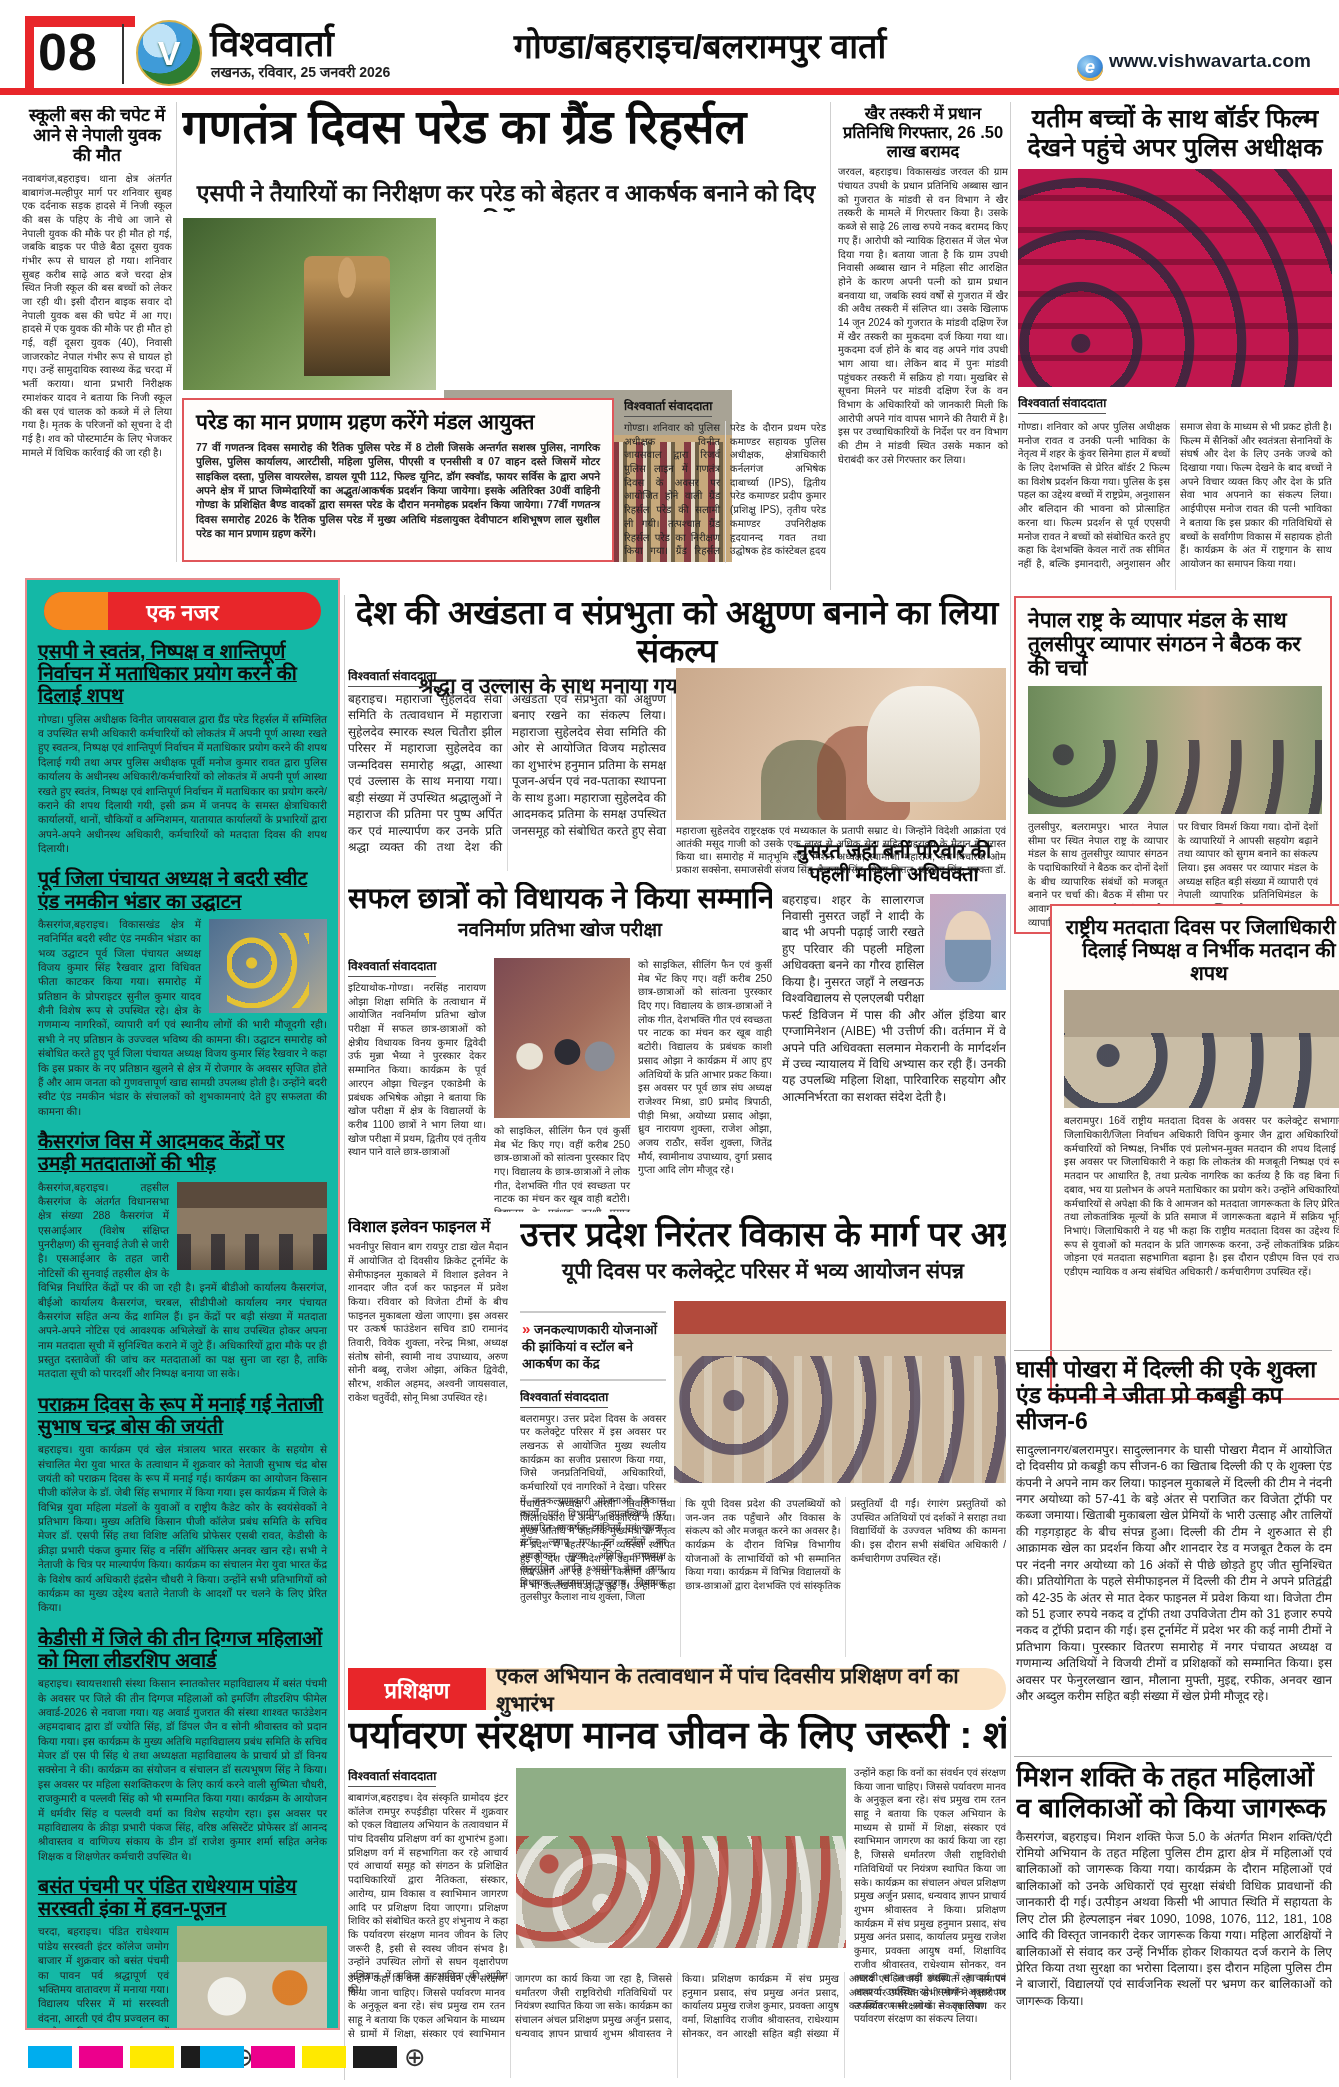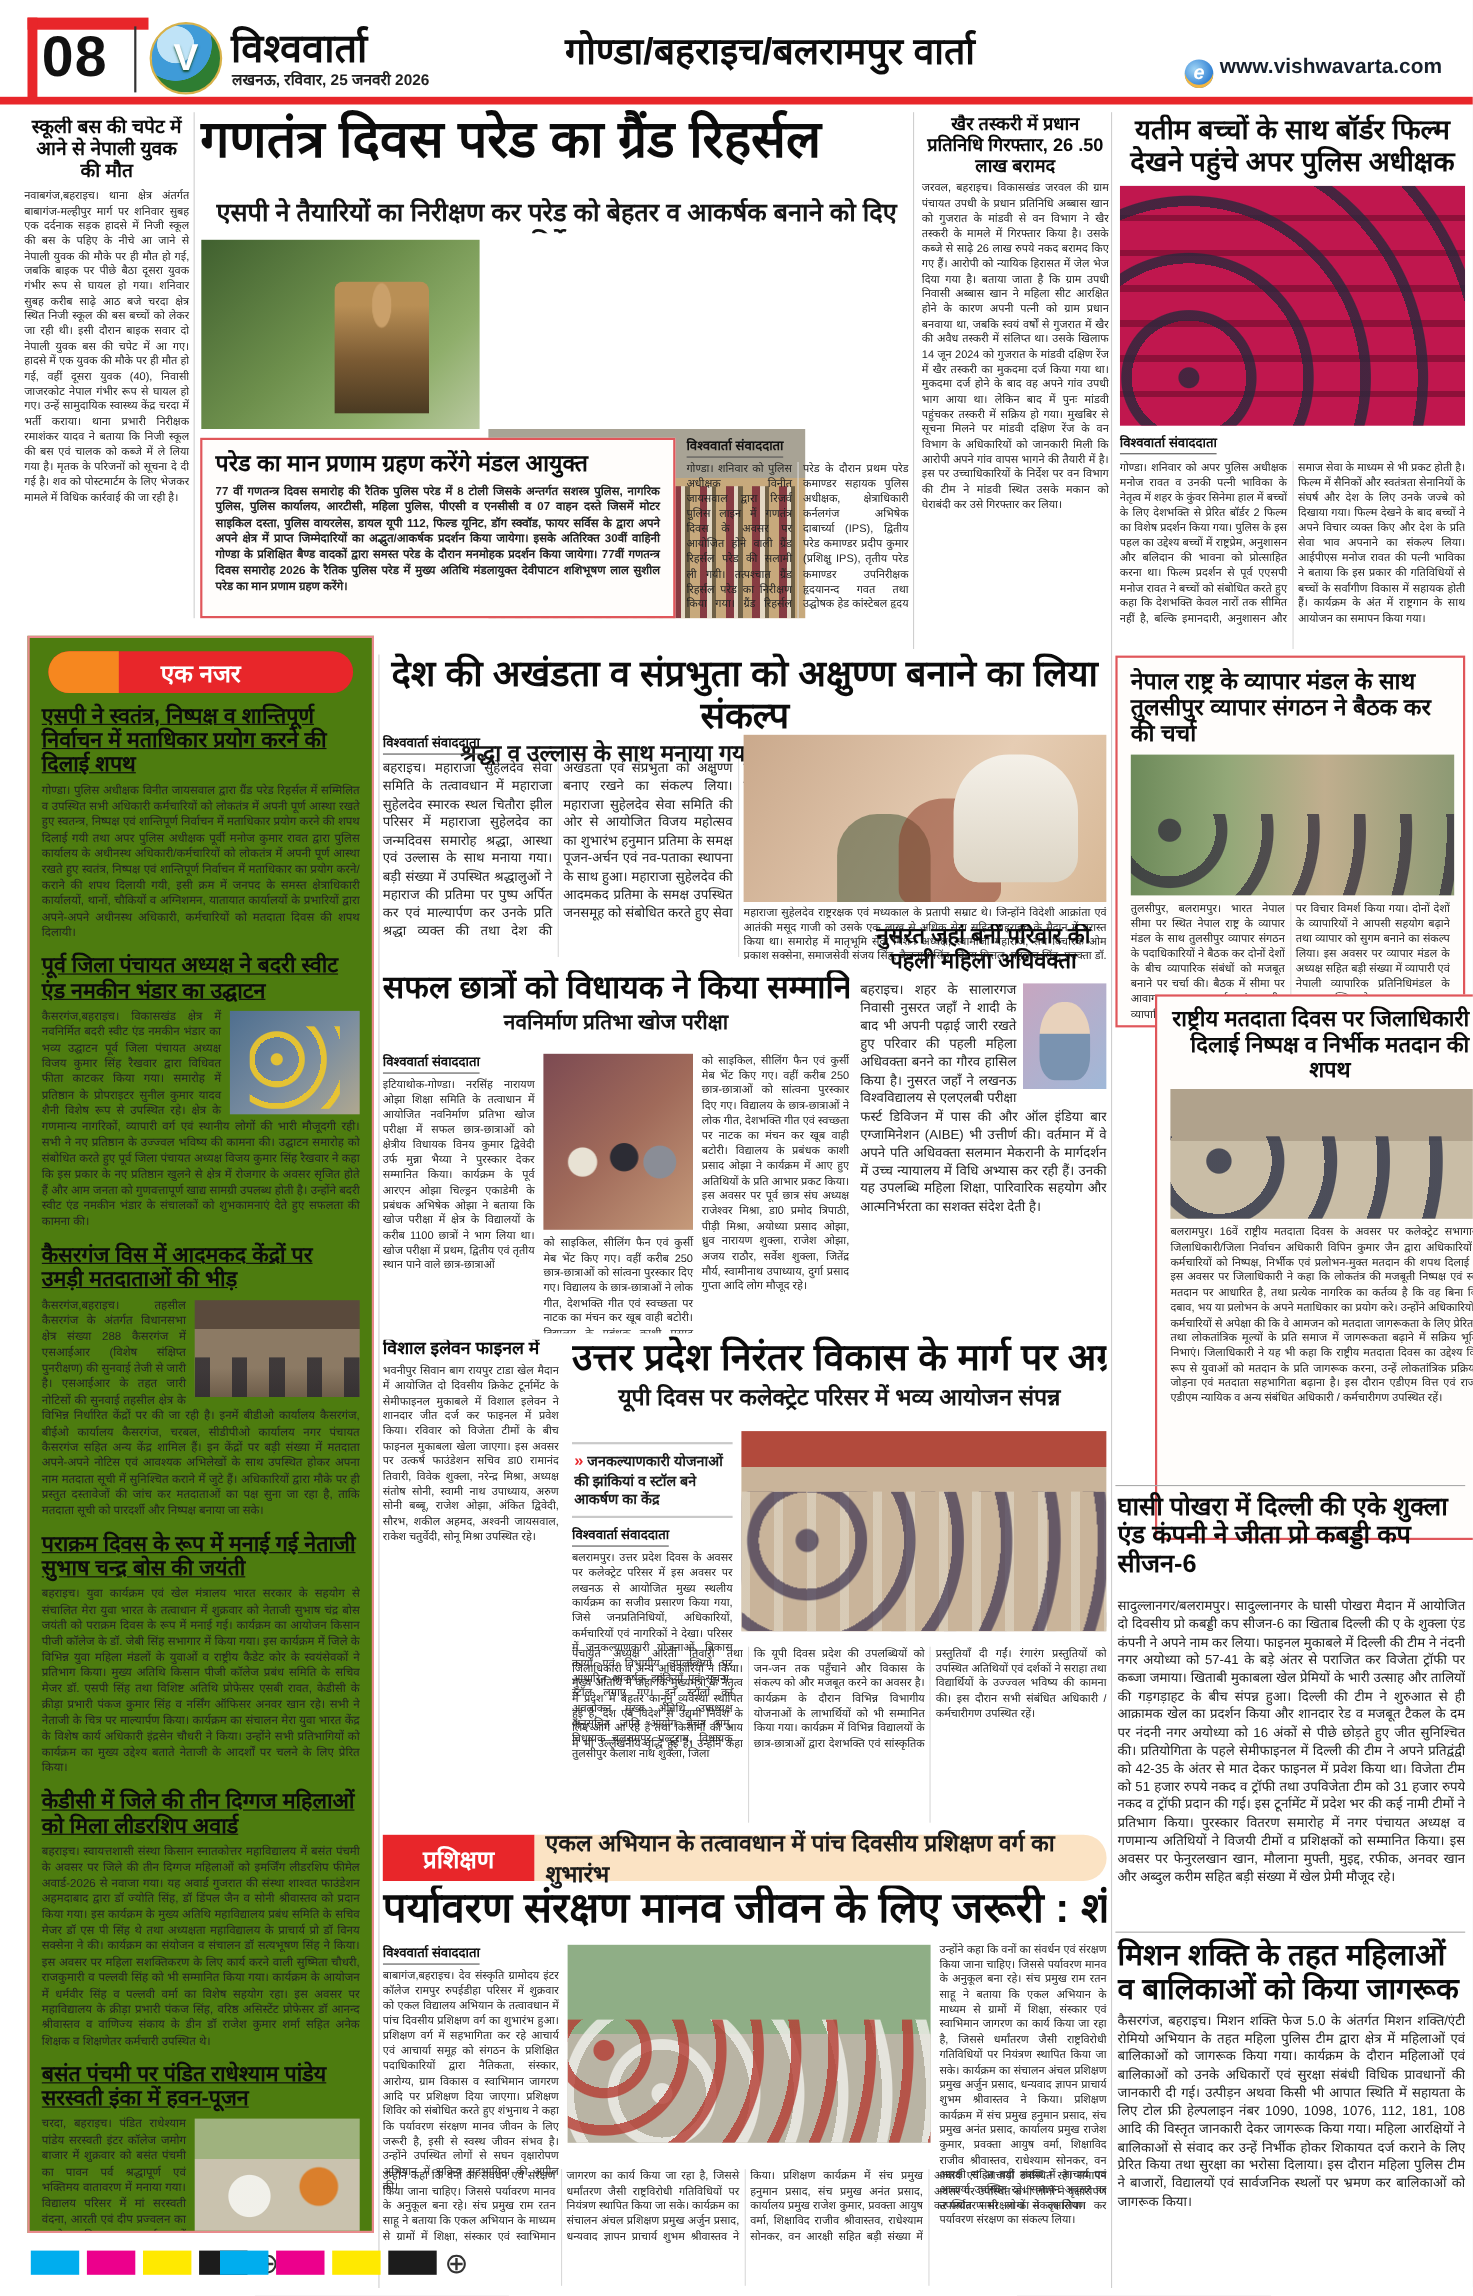--- a/index.html
+++ b/index.html
@@ -70,21 +70,21 @@
   .ph-group:after{content:"";position:absolute;left:0;bottom:0;width:100%;height:62%;
       background:repeating-radial-gradient(circle at 10% 25%,rgba(180,60,50,.8) 0 9px,transparent 10px 34px),repeating-radial-gradient(circle at 26% 60%,rgba(240,240,235,.8) 0 9px,transparent 10px 40px);}
   .ph-portrait{background:linear-gradient(135deg,#c7a6c0,#9fb8d8);}
   .ph-portrait:after{content:"";position:absolute;left:20%;top:18%;width:60%;height:74%;border-radius:45% 45% 30% 30%;
       background:linear-gradient(#e8d2bc 40%,#7a93b0 41%);}
   .ph-event{background:linear-gradient(#b24a3c 0 18%,#c9b49a 18% 100%);}
   .ph-event:after{content:"";position:absolute;left:0;bottom:0;width:100%;height:70%;
       background:repeating-radial-gradient(circle at 18% 35%,rgba(60,50,80,.7) 0 10px,transparent 11px 44px),repeating-linear-gradient(90deg,rgba(230,225,210,.5) 0 8px,transparent 8px 30px);}
   
   .redbox{border:2.5px solid #e0565a;background:#fffdfb;padding:10px 12px;}
-  .eknajar-box{position:absolute;left:25px;top:578px;width:315px;height:1452px;border:2px solid #e88a8c;background:#4d7c0f;padding:10px 11px;box-sizing:border-box;overflow:hidden;}
+  .eknajar-box{position:absolute;left:25px;top:578px;width:315px;height:1452px;border:2px solid #e88a8c;background:#14b8a6;padding:10px 11px;box-sizing:border-box;overflow:hidden;}
   .eknajar-banner{position:relative;height:38px;border-radius:20px;background:#e8262a;margin:2px 6px 10px 6px;
       display:flex;align-items:center;justify-content:center;}
   .eknajar-chip{position:absolute;left:0;top:0;width:64px;height:38px;border-radius:20px 0 0 20px;background:#f6871f;}
   .eknajar-banner span{color:#fff;font-size:22px;font-weight:800;z-index:1;}
   .en-item{margin-bottom:12px;}
   .en-item .hl{font-size:19.5px;margin:2px 0 5px 0;text-decoration:underline;}
   .en-item .body{font-size:10.5px;}
   .en-ph{float:right;margin:2px 0 4px 8px;}
   .kicker-row{position:absolute;left:348px;top:1668px;width:658px;height:42px;}
   .kicker-label{position:absolute;left:0;top:0;width:138px;height:42px;background:#e8262a;color:#fff;
@@ -269,21 +269,21 @@
 
   <div class="art redbox" style="left:1014px;top:904px;width:318px;height:496px;box-sizing:border-box;margin-left:36px;">
     <div class="hl" style="font-size:20px;text-align:center;margin-bottom:6px;">राष्ट्रीय मतदाता दिवस पर जिलाधिकारी ने दिलाई निष्पक्ष व निर्भीक मतदान की शपथ</div>
     <div class="ph ph-oath" style="width:294px;height:118px;margin-bottom:6px;"></div>
     <div class="body" style="height:188px;">बलरामपुर। 16वें राष्ट्रीय मतदाता दिवस के अवसर पर कलेक्ट्रेट सभागार में जिलाधिकारी/जिला निर्वाचन अधिकारी विपिन कुमार जैन द्वारा अधिकारियों एवं कर्मचारियों को निष्पक्ष, निर्भीक एवं प्रलोभन-मुक्त मतदान की शपथ दिलाई गई। इस अवसर पर जिलाधिकारी ने कहा कि लोकतंत्र की मजबूती निष्पक्ष एवं स्वतंत्र मतदान पर आधारित है, तथा प्रत्येक नागरिक का कर्तव्य है कि वह बिना किसी दबाव, भय या प्रलोभन के अपने मताधिकार का प्रयोग करे। उन्होंने अधिकारियों एवं कर्मचारियों से अपेक्षा की कि वे आमजन को मतदाता जागरूकता के लिए प्रेरित करें तथा लोकतांत्रिक मूल्यों के प्रति समाज में जागरूकता बढ़ाने में सक्रिय भूमिका निभाएं। जिलाधिकारी ने यह भी कहा कि राष्ट्रीय मतदाता दिवस का उद्देश्य विशेष रूप से युवाओं को मतदान के प्रति जागरूक करना, उन्हें लोकतांत्रिक प्रक्रिया से जोड़ना एवं मतदाता सहभागिता बढ़ाना है। इस दौरान एडीएम वित्त एवं राजस्व, एडीएम न्यायिक व अन्य संबंधित अधिकारी / कर्मचारीगण उपस्थित रहें।</div>
   </div>
 
   <div class="hrule" style="left:1014px;top:1350px;width:318px;"></div>
 
   <div class="art" style="left:1016px;top:1356px;width:316px;height:396px;">
-    <div class="hl" style="font-size:23px;margin-bottom:17px;">घासी पोखरा में दिल्ली की एके शुक्ला एंड कंपनी ने जीता प्रो कबड्डी कप सीजन-6</div>
+    <div class="hl" style="font-size:23px;margin-bottom:7px;">घासी पोखरा में दिल्ली की एके शुक्ला एंड कंपनी ने जीता प्रो कबड्डी कप सीजन-6</div>
     <div class="body b11">सादुल्लानगर/बलरामपुर। सादुल्लानगर के घासी पोखरा मैदान में आयोजित दो दिवसीय प्रो कबड्डी कप सीजन-6 का खिताब दिल्ली की ए के शुक्ला एंड कंपनी ने अपने नाम कर लिया। फाइनल मुकाबले में दिल्ली की टीम ने नंदनी नगर अयोध्या को 57-41 के बड़े अंतर से पराजित कर विजेता ट्रॉफी पर कब्जा जमाया। खिताबी मुकाबला खेल प्रेमियों के भारी उत्साह और तालियों की गड़गड़ाहट के बीच संपन्न हुआ। दिल्ली की टीम ने शुरुआत से ही आक्रामक खेल का प्रदर्शन किया और शानदार रेड व मजबूत टैकल के दम पर नंदनी नगर अयोध्या को 16 अंकों से पीछे छोड़ते हुए जीत सुनिश्चित की। प्रतियोगिता के पहले सेमीफाइनल में दिल्ली की टीम ने अपने प्रतिद्वंद्वी को 42-35 के अंतर से मात देकर फाइनल में प्रवेश किया था। विजेता टीम को 51 हजार रुपये नकद व ट्रॉफी तथा उपविजेता टीम को 31 हजार रुपये नकद व ट्रॉफी प्रदान की गई। इस टूर्नामेंट में प्रदेश भर की कई नामी टीमों ने प्रतिभाग किया। पुरस्कार वितरण समारोह में नगर पंचायत अध्यक्ष व गणमान्य अतिथियों ने विजयी टीमों व प्रशिक्षकों को सम्मानित किया। इस अवसर पर फेनुरलखान खान, मौलाना मुफ्ती, मुइद्द, रफीक, अनवर खान और अब्दुल करीम सहित बड़ी संख्या में खेल प्रेमी मौजूद रहे।</div>
   </div>
 
   <div class="hrule" style="left:1014px;top:1756px;width:318px;"></div>
 
   <div class="art" style="left:1016px;top:1762px;width:316px;height:318px;">
     <div class="hl" style="font-size:27px;margin-bottom:5px;">मिशन शक्ति के तहत महिलाओं व बालिकाओं को किया जागरूक</div>
     <div class="body b11">कैसरगंज, बहराइच। मिशन शक्ति फेज 5.0 के अंतर्गत मिशन शक्ति/एंटी रोमियो अभियान के तहत महिला पुलिस टीम द्वारा क्षेत्र में महिलाओं एवं बालिकाओं को जागरूक किया गया। कार्यक्रम के दौरान महिलाओं एवं बालिकाओं को उनके अधिकारों एवं सुरक्षा संबंधी विधिक प्रावधानों की जानकारी दी गई। उत्पीड़न अथवा किसी भी आपात स्थिति में सहायता के लिए टोल फ्री हेल्पलाइन नंबर 1090, 1098, 1076, 112, 181, 108 आदि की विस्तृत जानकारी देकर जागरूक किया गया। महिला आरक्षियों ने बालिकाओं से संवाद कर उन्हें निर्भीक होकर शिकायत दर्ज कराने के लिए प्रेरित किया तथा सुरक्षा का भरोसा दिलाया। इस दौरान महिला पुलिस टीम ने बाजारों, विद्यालयों एवं सार्वजनिक स्थलों पर भ्रमण कर बालिकाओं को जागरूक किया।</div>
   </div>
 

